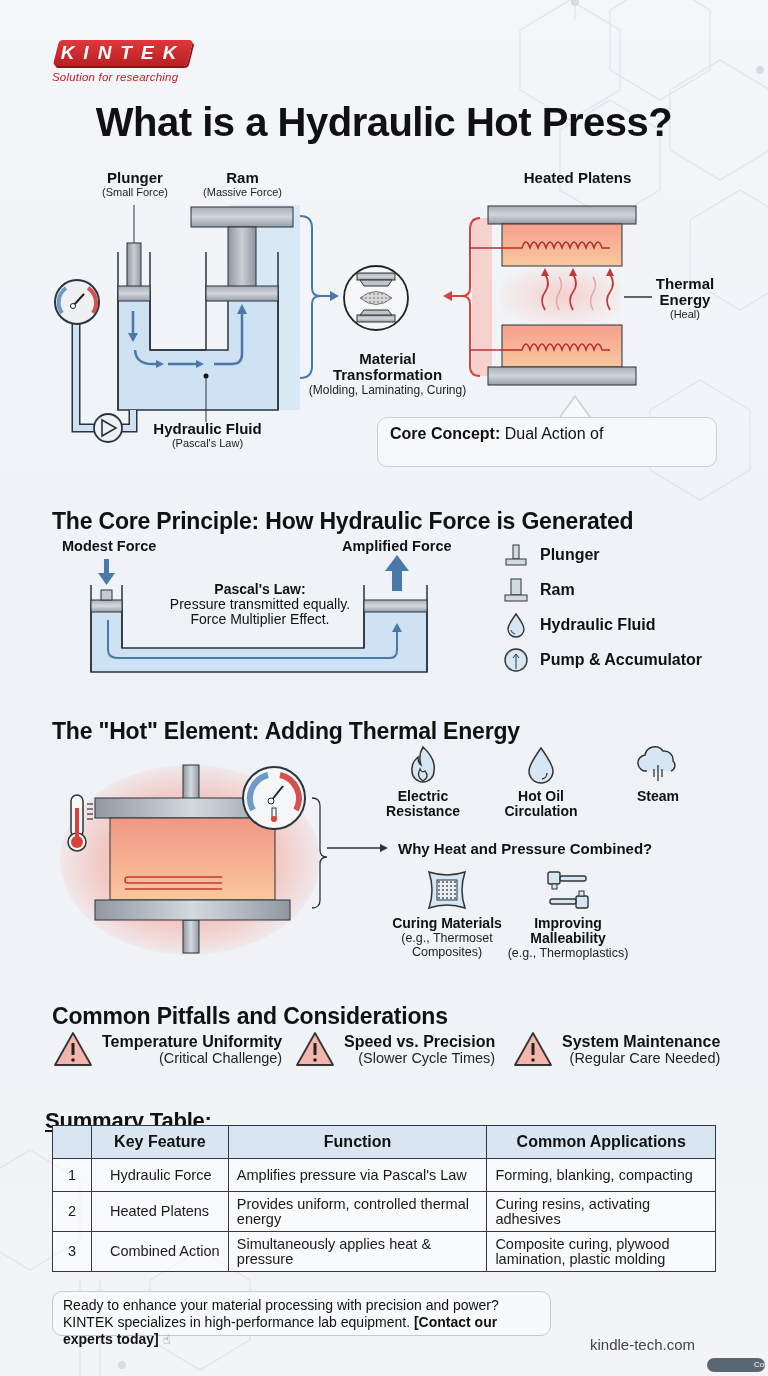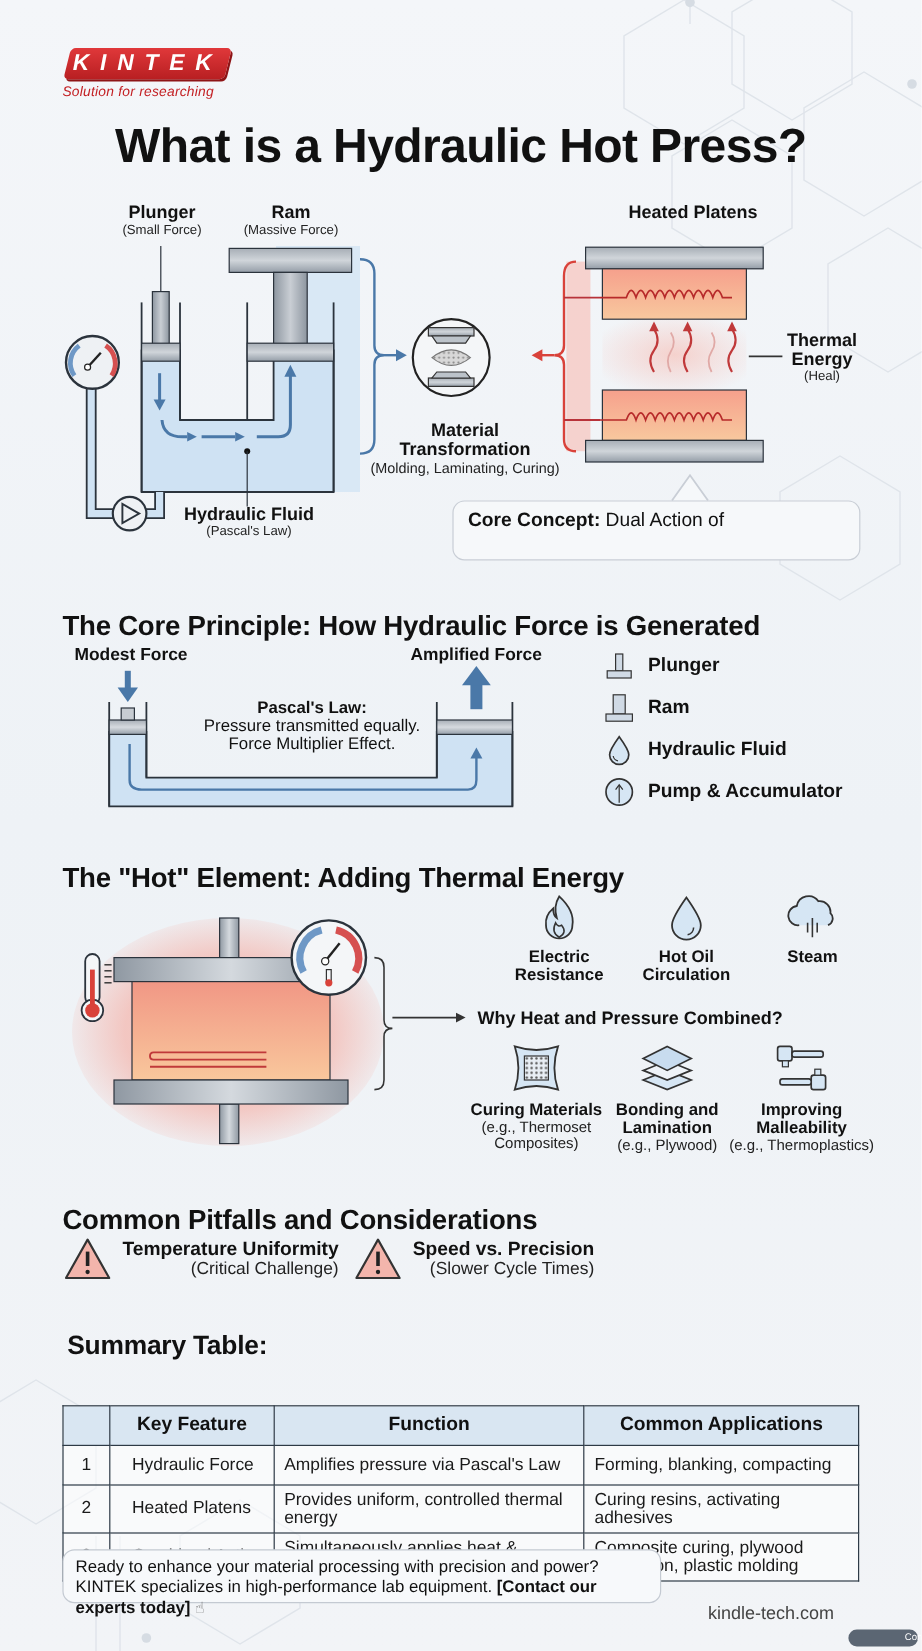--- a/index.html
+++ b/index.html
@@ -52,21 +52,21 @@
   .hot-icon-col { width: 120px; text-align: center; }
   .hot-icon-col .t { font-weight: bold; font-size: 14px; line-height: 15px; }
   .hot-icon-col .s { font-size: 12.5px; line-height: 14px; color: #222; }
 
   .pitfall { display: flex; align-items: center; gap: 8px; text-align: right; }
   .pitfall .t { font-weight: bold; font-size: 16px; line-height: 17px; }
   .pitfall .s { font-size: 14.5px; line-height: 16px; color: #222; }
 
   table.summary {
     position: absolute; left: 52px; top: 1125px; width: 664px;
-    border-collapse: collapse; font-size: 14.5px; background: rgba(255,255,255,0.55); margin-top: 46px;
+    border-collapse: collapse; font-size: 14.5px; background: rgba(255,255,255,0.55);
   }
   table.summary th {
     background: #d9e6f2; font-weight: bold; font-size: 16px; height: 33px;
     border: 1px solid #2e3a46;
   }
   table.summary td {
     border: 1px solid #2e3a46; padding: 2px 8px; line-height: 15px; color: #1a1a1a;
   }
   table.summary td.num { text-align: center; }
   table.summary tr.r1 td { height: 33px; }
@@ -376,21 +376,21 @@
     <circle cx="221" cy="41" r="3" fill="#fff" stroke="#222"></circle>
     <rect x="222" y="48" width="4" height="10" fill="#f4f6f8" stroke="#333"></rect>
     <circle cx="224" cy="59" r="3" fill="#d9423a"></circle>
   </g>
 
   <path d="M262,38 Q270,38 270,46 L270,90 Q270,97 277,97 Q270,97 270,104 L270,140 Q270,148 262,148" stroke="#333" stroke-width="1.3" fill="none"></path>
   <line x1="277" y1="88" x2="332" y2="88" stroke="#333" stroke-width="1.3"></line>
   <polygon points="330,84 338,88 330,92" fill="#333"></polygon>
 </svg>
 
-<div class="abs" style="left:410px;top:745px;display:flex;gap:0;">
+<div class="abs" style="left:367px;top:745px;display:flex;gap:12px;">
   <div class="hot-icon-col" style="width:112px;">
     <svg width="34" height="40" viewBox="0 0 34 40">
         <path d="M17,2 Q30,14 28,26 A11,11 0 0 1 6,26 Q5,18 12,12 Q12,18 15,20 Q12,10 17,2 Z" fill="#d6e6f4" stroke="#333" stroke-width="1.5"></path>
         <path d="M17,36 Q10,32 14,24 Q16,28 19,26 Q24,32 17,36 Z" fill="none" stroke="#333" stroke-width="1.3"></path>
       </svg>
     <div class="t">Electric</div>
     <div class="t">Resistance</div>
   </div>
   <div class="hot-icon-col" style="width:100px;">
     <svg width="34" height="40" viewBox="0 0 34 40">
@@ -424,30 +424,20 @@
           <pattern id="meshB" width="4" height="4" patternUnits="userSpaceOnUse">
             <rect width="4" height="4" fill="#e8eef4"></rect>
             <circle cx="2" cy="2" r="1" fill="#555"></circle>
           </pattern>
         </defs>
       </svg>
     <div class="t">Curing Materials</div>
     <div class="s">(e.g., Thermoset</div>
     <div class="s">Composites)</div>
   </div>
-  <div class="hot-icon-col" style="width:100px;">
-    <svg width="48" height="44" viewBox="0 0 48 44">
-        <polygon points="24,24 44,32 24,40 4,32" fill="#d6e6f4" stroke="#333" stroke-width="1.4"></polygon>
-        <polygon points="24,16 44,24 24,32 4,24" fill="#eef3f8" stroke="#333" stroke-width="1.4"></polygon>
-        <polygon points="24,4 44,14 24,24 4,14" fill="#c8dcef" stroke="#333" stroke-width="1.4"></polygon>
-      </svg>
-    <div class="t">Bonding and</div>
-    <div class="t">Lamination</div>
-    <div class="s">(e.g., Plywood)</div>
-  </div>
   <div class="hot-icon-col" style="width:124px;">
     <svg width="48" height="44" viewBox="0 0 48 44">
         <rect x="4" y="4" width="12" height="12" rx="2" fill="#d6e6f4" stroke="#333" stroke-width="1.4"></rect>
         <rect x="16" y="8" width="26" height="5" rx="2" fill="#d6e6f4" stroke="#333" stroke-width="1.4"></rect>
         <rect x="8" y="16" width="5" height="5" fill="#d6e6f4" stroke="#333"></rect>
         <rect x="32" y="28" width="12" height="12" rx="2" fill="#d6e6f4" stroke="#333" stroke-width="1.4"></rect>
         <rect x="6" y="31" width="26" height="5" rx="2" fill="#d6e6f4" stroke="#333" stroke-width="1.4"></rect>
         <rect x="35" y="23" width="5" height="5" fill="#d6e6f4" stroke="#333"></rect>
       </svg>
     <div class="t">Improving</div>
@@ -473,23 +463,34 @@
     <svg width="42" height="38" viewBox="0 0 42 38">
         <path d="M21,3 L39,35 L3,35 Z" fill="#f3b5ac" stroke="#333" stroke-width="1.8" stroke-linejoin="round"></path>
         <rect x="19.5" y="13" width="3" height="12" fill="#222"></rect>
         <circle cx="21" cy="30" r="1.8" fill="#222"></circle>
       </svg>
     <div>
         <div class="t">Speed vs. Precision</div>
         <div class="s">(Slower Cycle Times)</div>
       </div>
   </div>
-</div>
-
-<h2 class="abs section-title" style="left:56px;top:1092px;font-size:22px;">Summary Table:</h2>
+  <div class="pitfall" style="width:220px;">
+    <svg width="42" height="38" viewBox="0 0 42 38">
+        <path d="M21,3 L39,35 L3,35 Z" fill="#f3b5ac" stroke="#333" stroke-width="1.8" stroke-linejoin="round"></path>
+        <rect x="19.5" y="13" width="3" height="12" fill="#222"></rect>
+        <circle cx="21" cy="30" r="1.8" fill="#222"></circle>
+      </svg>
+    <div>
+        <div class="t">System Maintenance</div>
+        <div class="s">(Regular Care Needed)</div>
+      </div>
+  </div>
+</div>
+
+<h2 class="abs section-title" style="left:45px;top:1092px;font-size:22px;text-decoration:underline;">Summary Table:</h2>
 <table class="summary">
   <colgroup>
       <col style="width:39px">
       <col style="width:137px">
       <col style="width:259px">
       <col style="width:229px">
     </colgroup>
   <thead>
     <tr>
       <th></th>

